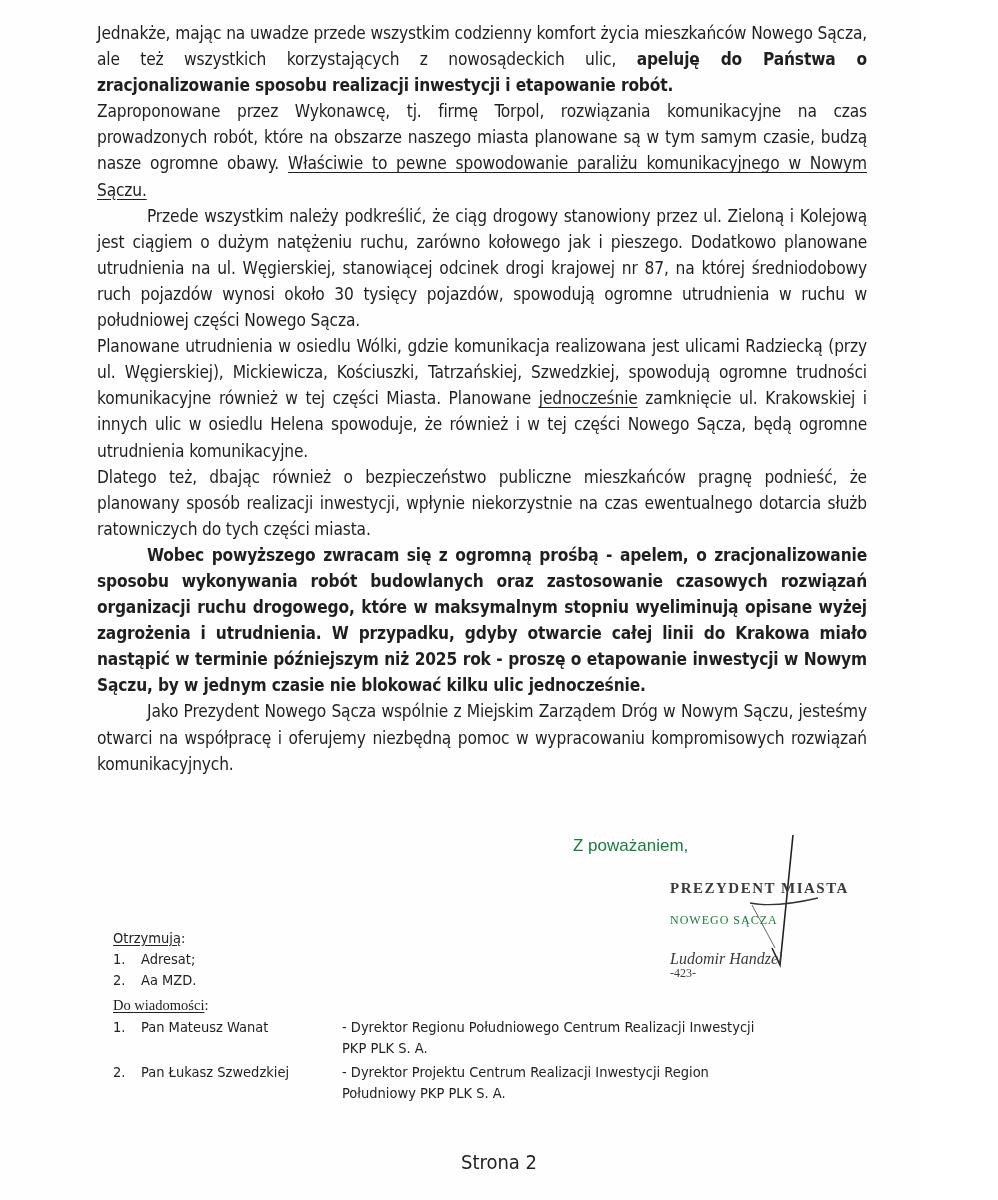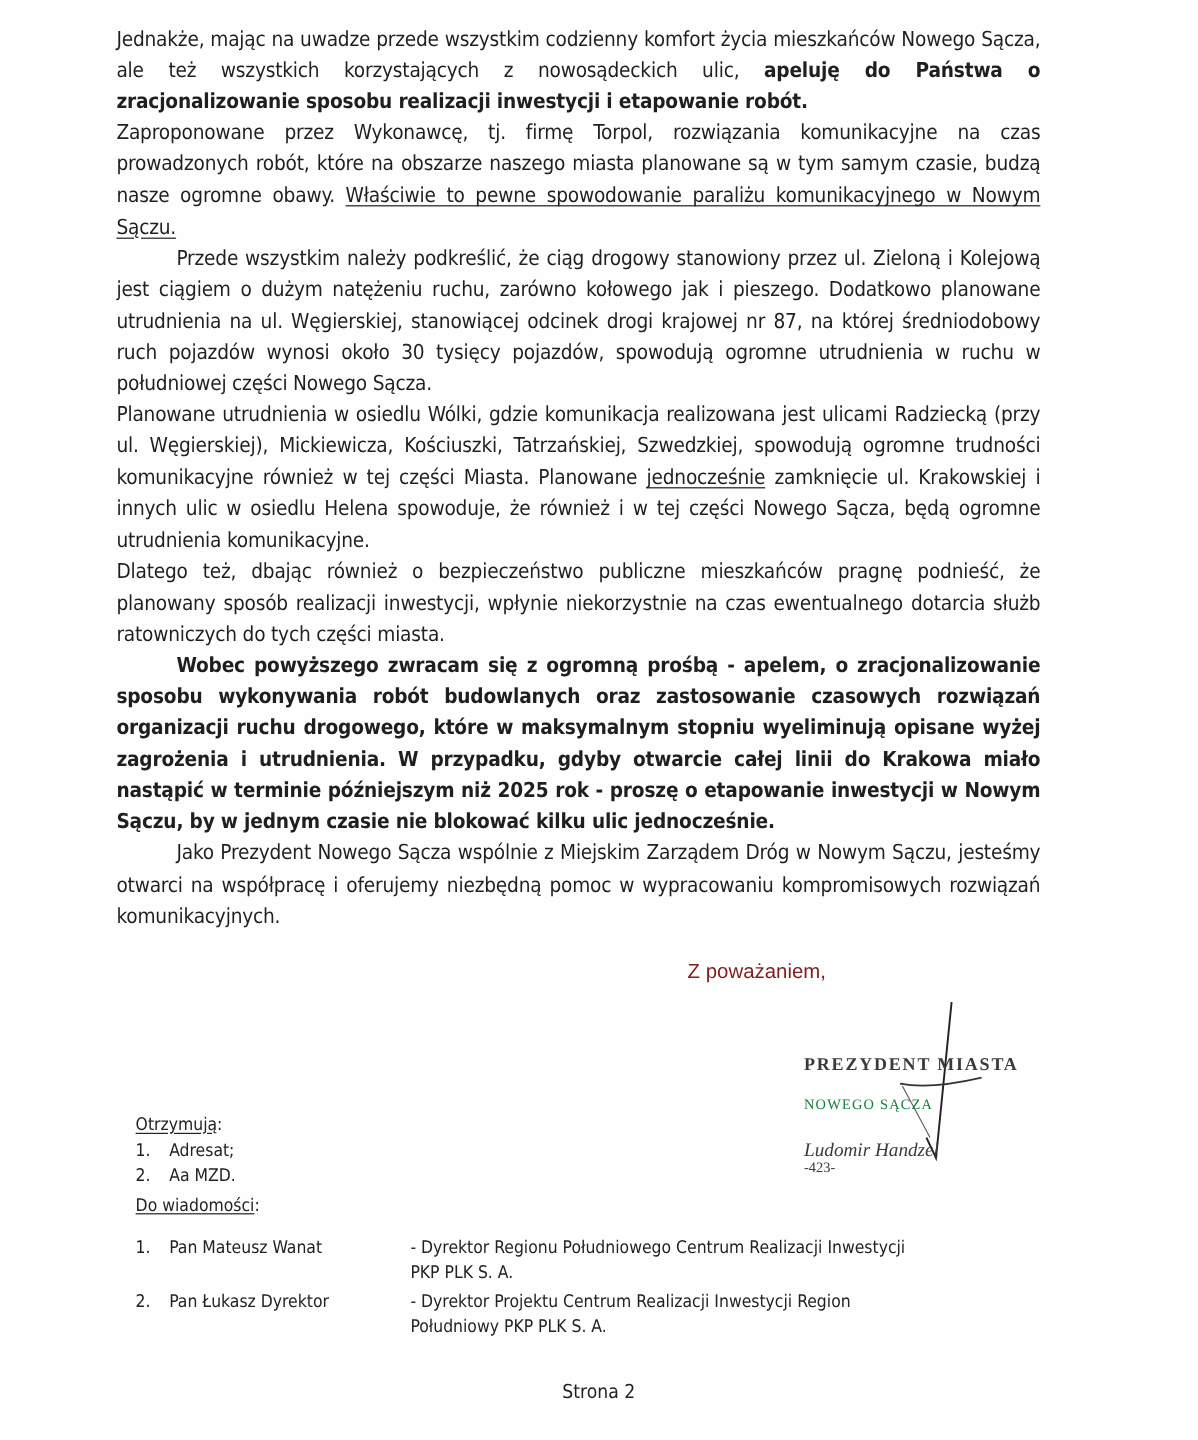--- a/index.html
+++ b/index.html
@@ -5,41 +5,41 @@
   html, body { margin: 0; padding: 0; background: #ffffff; }
   body { width: 998px; height: 1200px; position: relative; overflow: hidden;
          font-family: "DejaVu Sans Condensed", "DejaVu Sans", sans-serif; color: #1f1f1f; }
   .page { position: absolute; left: 0; top: 0; width: 924px; height: 1200px; background: #fefefe; }
   .body-text { position: absolute; left: 97px; width: 770px; top: 20px;
                font-size: 17.2px; line-height: 26.1px; text-align: justify; letter-spacing: -0.15px; }
   .body-text p { margin: 0; text-align-last: left; }
   .indent { text-indent: 50px; }
   .b { font-weight: bold; }
   .u { text-decoration: underline; text-underline-offset: 3px; }
-  .closing { position: absolute; left: 573px; top: 800px; font-family: "Liberation Sans", sans-serif;
-             font-size: 17px; color: #7f1d1d; }
+  .closing { position: absolute; left: 573px; top: 836px; font-family: "Liberation Sans", sans-serif;
+             font-size: 17px; color: #15803d; }
   .stamp { position: absolute; left: 670px; top: 880px; width: 220px; 
            font-family: "Liberation Serif", serif; color: #3a3a3a; }
   .stamp .title1 { font-size: 15px; font-weight: bold; letter-spacing: 1.5px; }
   .stamp .title2 { font-size: 12px; letter-spacing: 1px; color: #15803d; margin-top: 16px; }
   .stamp .name { font-size: 16px; font-style: italic; margin-top: 22px; }
   .stamp .code { font-size: 12px; margin-top: -2px; }
   .signature { position: absolute; left: 720px; top: 830px; width: 120px; height: 150px; pointer-events: none; }
   .dist { position: absolute; left: 113px; top: 928px; font-size: 14.5px; line-height: 21px; color: #222; }
   .dist .hdr { text-decoration: underline; text-underline-offset: 2px; margin-top: 44px; }
   .dist .row { display: flex; }
   .dist .num { width: 28px; }
   .cc { position: absolute; left: 113px; top: 995px; font-size: 14.5px; line-height: 21px; color: #222; }
   .cc .hdr { text-decoration: underline; text-underline-offset: 2px; }
   .cc .item { display: flex; margin-bottom: 3px; }
   .cc .num { width: 28px; }
   .cc .person { width: 201px; }
   .cc .role { width: 420px; }
   .footer { position: absolute; left: 0; width: 998px; top: 1150px; text-align: center;
-            font-size: 16px; color: #222; }
+            font-size: 20px; color: #222; }
 </style>
 </head>
 <body>
 
 <div class="page">
 
   <div class="body-text">
     <p><span>Jednakże, mając na uwadze przede wszystkim codzienny komfort życia mieszkańców Nowego Sącza, ale też wszystkich korzystających z nowosądeckich ulic, </span><span class="b">apeluję do Państwa o zracjonalizowanie sposobu realizacji inwestycji i etapowanie robót.</span></p>
     <p><span>Zaproponowane przez Wykonawcę, tj. firmę Torpol, rozwiązania komunikacyjne na czas prowadzonych robót, które na obszarze naszego miasta planowane są w tym samym czasie, budzą nasze ogromne obawy. </span><span class="u">Właściwie to pewne spowodowanie paraliżu komunikacyjnego w Nowym Sączu.</span></p>
     <p class="indent"><span>Przede wszystkim należy podkreślić, że ciąg drogowy stanowiony przez ul. Zieloną i Kolejową jest ciągiem o dużym natężeniu ruchu, zarówno kołowego jak i pieszego. Dodatkowo planowane utrudnienia na ul. Węgierskiej, stanowiącej odcinek drogi krajowej nr 87, na której średniodobowy ruch pojazdów wynosi około 30 tysięcy pojazdów, spowodują ogromne utrudnienia w ruchu w południowej części Nowego Sącza.</span></p>
@@ -70,27 +70,27 @@
       <span class="num">1.</span>
       <span>Adresat;</span>
     </div>
     <div class="row">
       <span class="num">2.</span>
       <span>Aa MZD.</span>
     </div>
   </div>
 
   <div class="cc">
-    <div style="margin-bottom:14px;"><span class="hdr">Do wiadomości</span><span>:</span></div>
+    <div style="margin-bottom:1px;font-family:Liberation Serif, serif;"><span class="hdr">Do wiadomości</span><span>:</span></div>
     <div class="item">
       <span class="num">1.</span>
       <span class="person">Pan Mateusz Wanat</span>
       <span class="role">- Dyrektor Regionu Południowego Centrum Realizacji Inwestycji PKP PLK S. A.</span>
     </div>
     <div class="item">
       <span class="num">2.</span>
-      <span class="person">Pan Łukasz Dyrektor</span>
+      <span class="person">Pan Łukasz Szwedzkiej</span>
       <span class="role">- Dyrektor Projektu Centrum Realizacji Inwestycji Region Południowy PKP PLK S. A.</span>
     </div>
   </div>
 
   <div class="footer">Strona 2</div>
 </div>
 
 </body></html>

